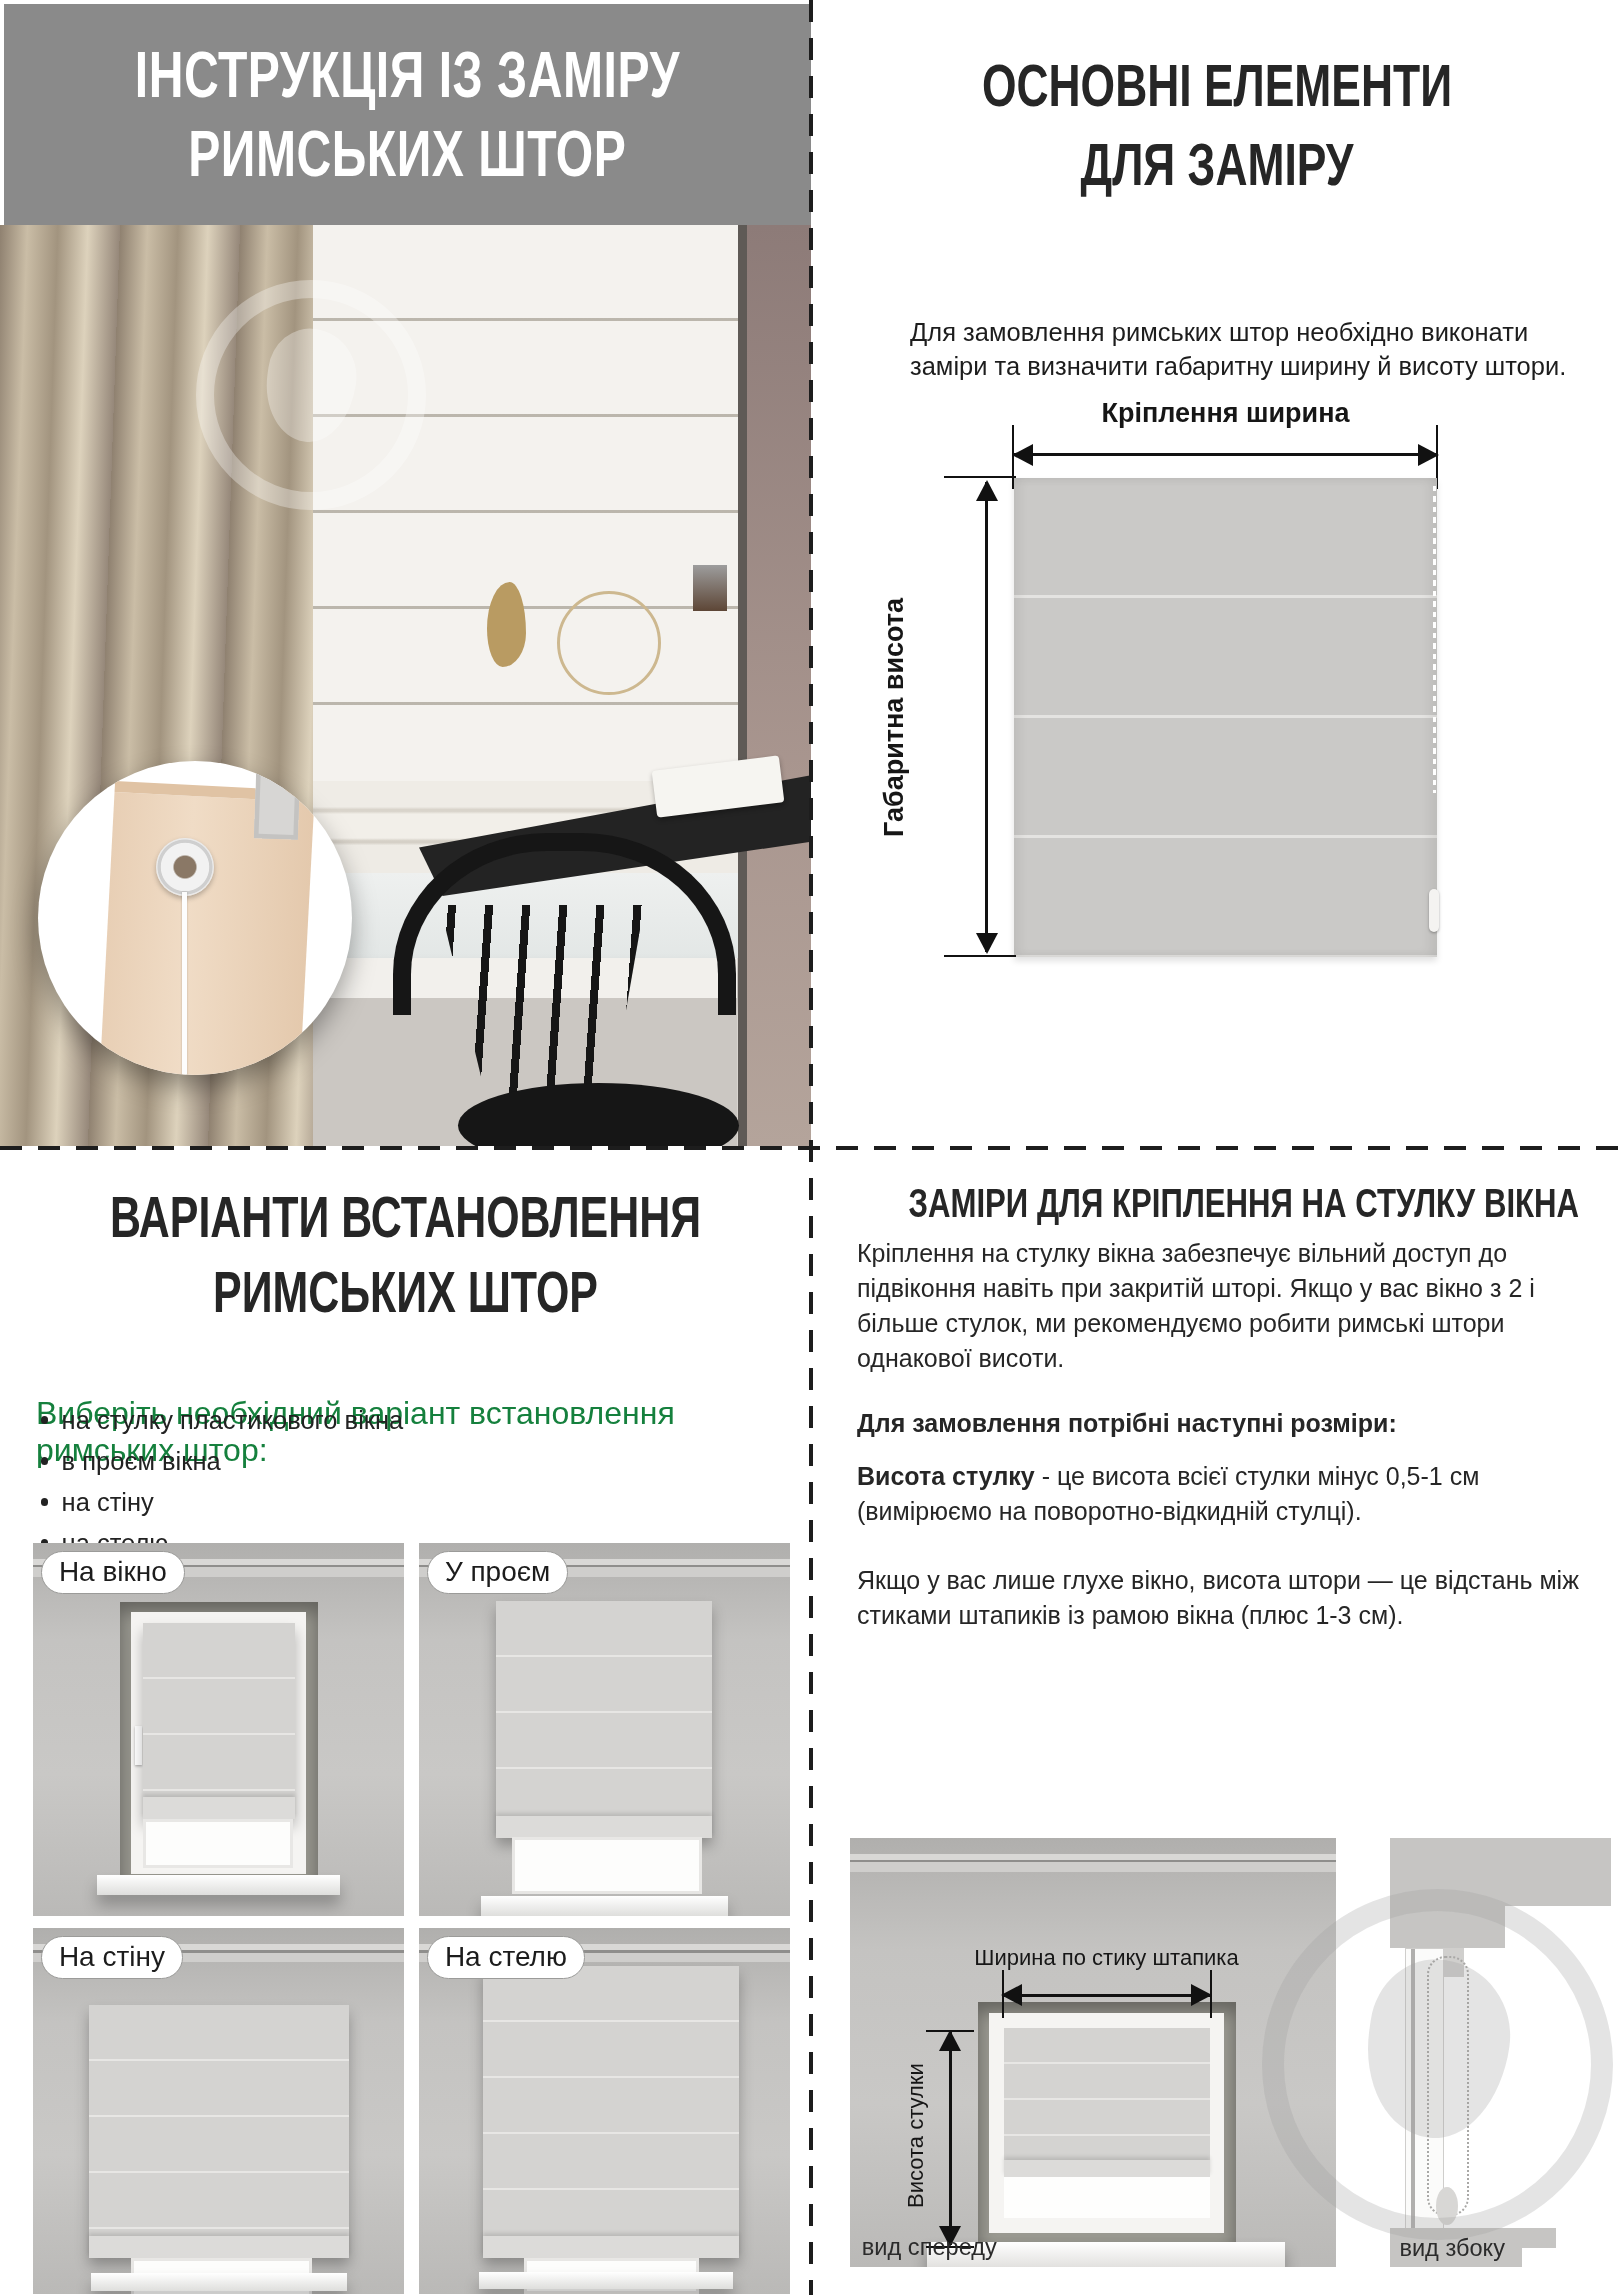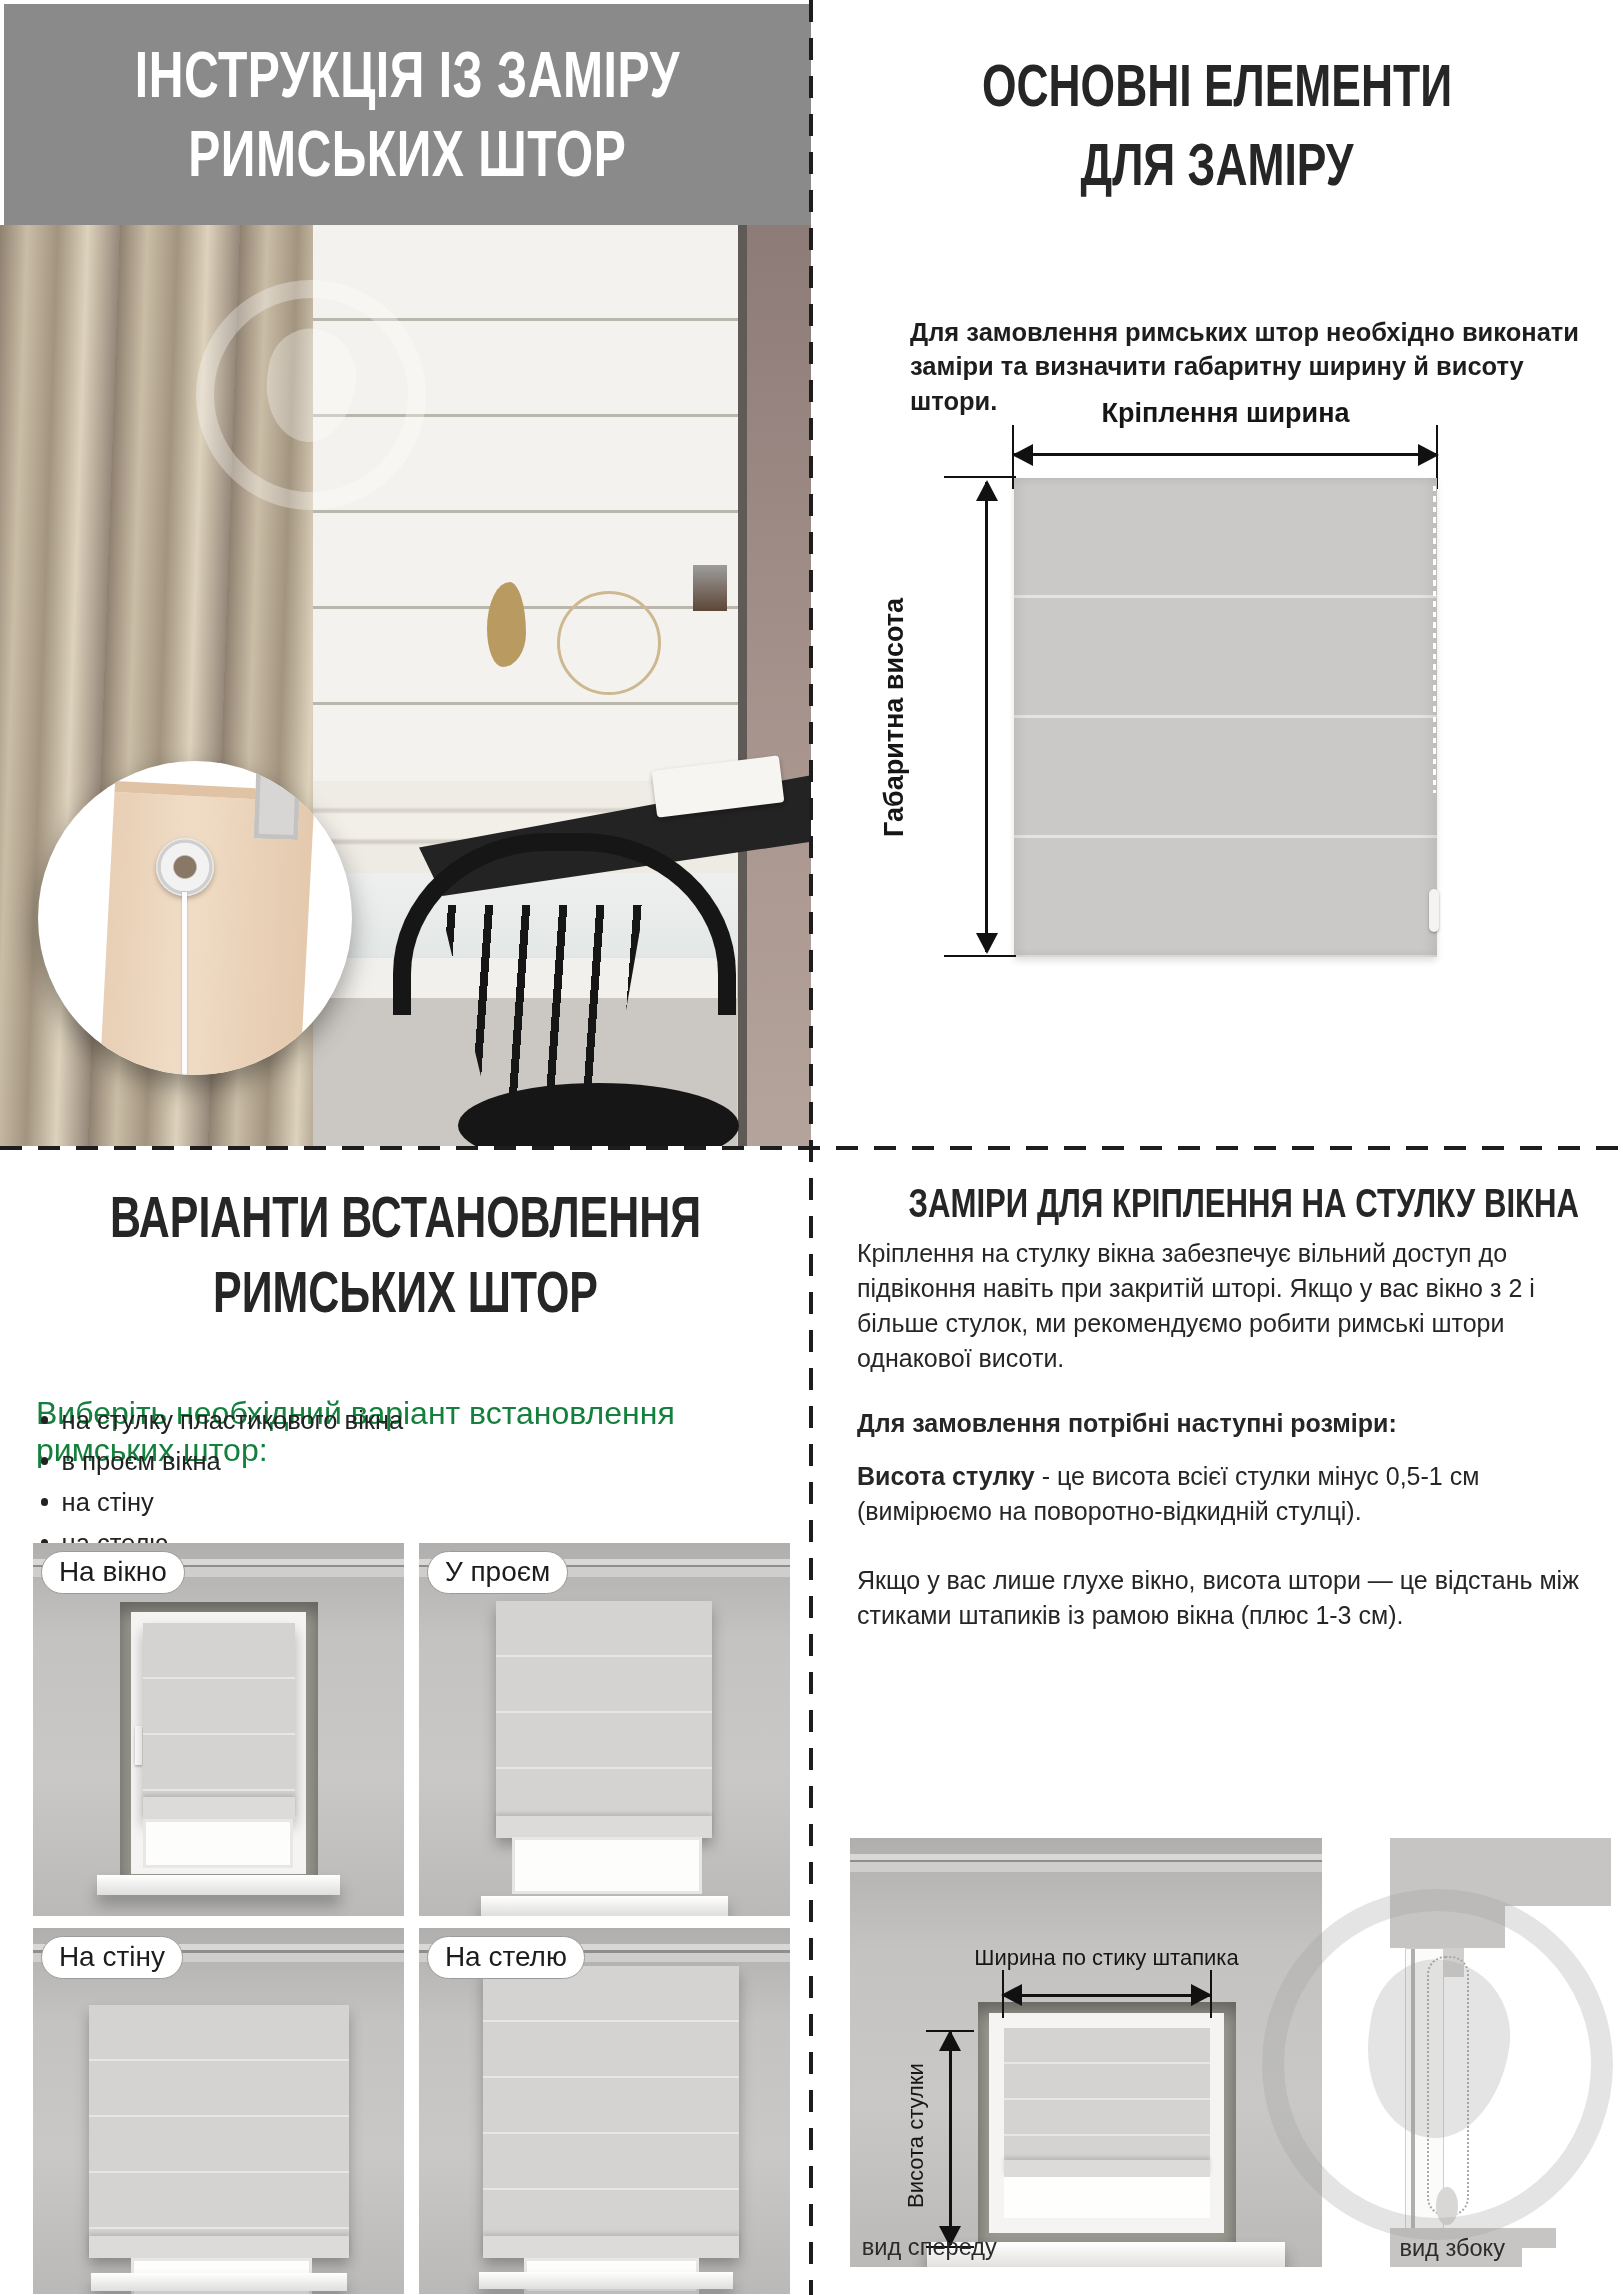--- a/index.html
+++ b/index.html
@@ -68,21 +68,21 @@
   .wm2{position:absolute;left:451px;top:739px;width:307px;height:307px;border:22px solid rgba(158,158,158,.28);}
   .wm2::after{background:rgba(158,158,158,.28);}
 
   
   .q-tr{position:absolute;left:811px;top:0;width:812px;height:1146px;}
   .q-bl{position:absolute;left:0;top:1150px;width:811px;height:1145px;}
   .q-br{position:absolute;left:811px;top:1150px;width:812px;height:1145px;}
 
   
   .q-tr h2{font-size:60px;line-height:1.32;color:#262626;position:relative;top:46px;}
-  .tr-intro{position:absolute;left:99px;top:289px;width:684px;font-size:25.5px;font-weight:bold;
+  .tr-intro{position:absolute;left:99px;top:289px;width:684px;font-size:25.5px;font-weight:normal;
     line-height:1.36;color:#1d1d1d;}
   .diagram{position:absolute;left:0;top:386px;width:812px;height:608px;}
   .d-blind{position:absolute;left:203px;top:92px;width:423px;height:479px;
     background:repeating-linear-gradient(180deg,#cac9c7 0 117px,#e4e3e1 117px 120px);
     box-shadow:inset -6.5px 0 10.5px rgba(0,0,0,.07),inset 6.5px 0 9.2px rgba(0,0,0,.05),0 3.9px 6.5px rgba(0,0,0,.12);}
   .d-blind .chain{position:absolute;right:0.7px;top:7.9px;width:3.3px;height:307px;
     background:repeating-linear-gradient(180deg,#ffffff 0 5.2px,rgba(255,255,255,0) 5.2px 10.5px);}
   .d-blind .pull{position:absolute;right:-2px;top:411px;width:10.5px;height:43px;background:#f4f3f1;
     border-radius:5.2px;box-shadow:0 1.3px 2.6px rgba(0,0,0,.3);}
   .hline{position:absolute;height:3.3px;background:#111;}
@@ -129,21 +129,21 @@
   
   .q-br h2{font-size:41px;line-height:1.2;color:#262626;position:relative;top:29px;transform:scaleX(.76);}
   .br-col{position:absolute;left:46px;top:86px;width:725px;font-size:25px;line-height:1.4;color:#262626;}
   .br-col p{margin:0;}
   .br-p1{margin-bottom:30px !important;}
   .br-sizes{font-weight:bold;margin-bottom:18.3px !important;}
   .br-note{margin-top:34px !important;}
   b.lead{font-weight:bold;}
 
   .front-card{position:absolute;left:39px;top:688px;width:472px;height:429px;overflow:hidden;
-    background:linear-gradient(180deg,#b0afad 0,#c4c3c1 26%,#c9c8c6 62%,#bab9b7 100%);}
+    background:linear-gradient(180deg,#b0afad 0,#c4c3c1 26%,#c9c8c6 62%,#bab9b7 100%);padding-left:14px;}
   .fc-recess{position:absolute;left:128px;top:164px;width:258px;height:243px;background:#9a9991;
     box-shadow:inset 0 9.2px 17px rgba(0,0,0,.35);}
   .fc-frame{position:absolute;left:139px;top:175px;width:235px;height:220px;background:#f5f4f2;}
   .fc-blind{position:absolute;left:154px;top:190px;width:206px;height:149px;
     background:repeating-linear-gradient(180deg,#d4d3d1 0 34px,#e7e6e4 34px 36px);}
   .fc-blind::after{content:'';position:absolute;left:0;right:0;bottom:0;height:17px;background:#dcdbd9;
     box-shadow:0 -2.6px 3.9px rgba(0,0,0,.12);}
   .fc-glass{position:absolute;left:154px;top:339px;width:206px;height:41px;background:#fefefd;}
   .fc-sill{position:absolute;left:77px;top:404px;width:358px;height:25px;
     background:linear-gradient(180deg,#ffffff,#e2e1df);box-shadow:0 10.5px 14.4px rgba(0,0,0,.3);}

